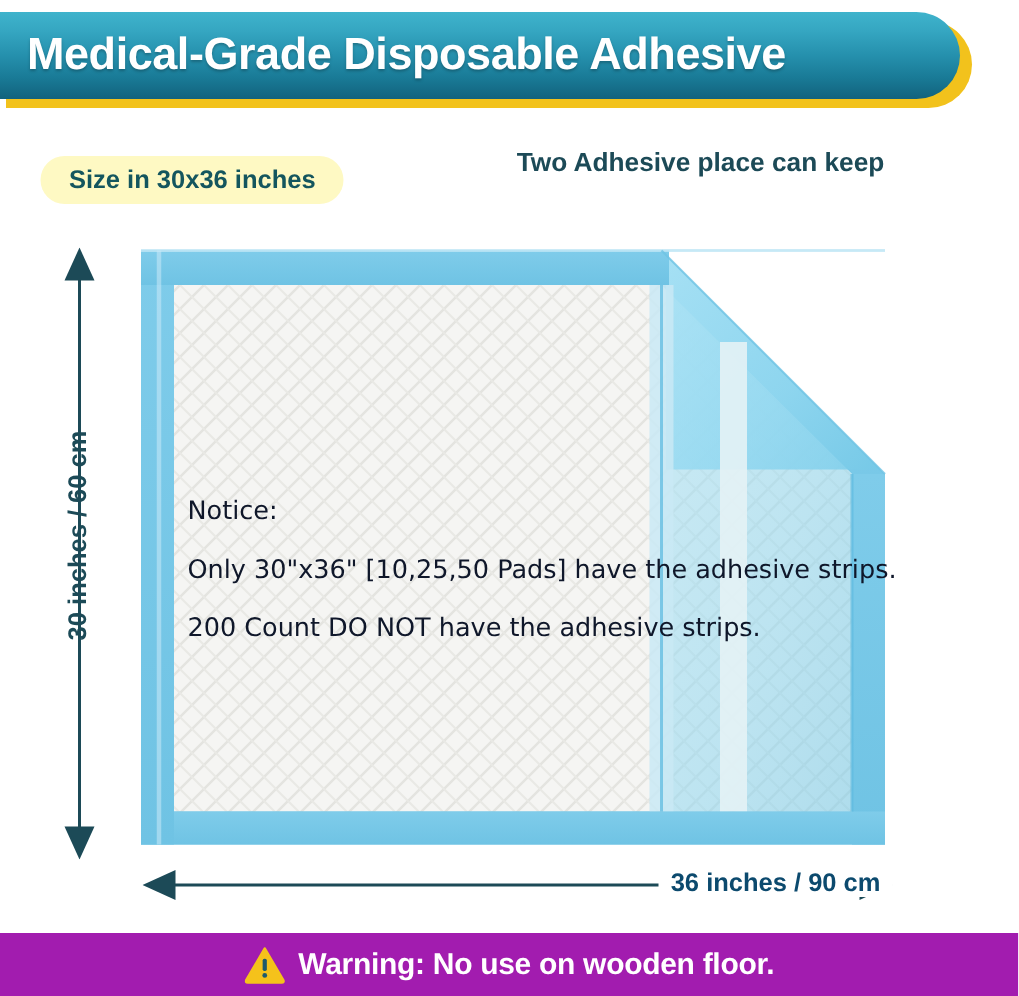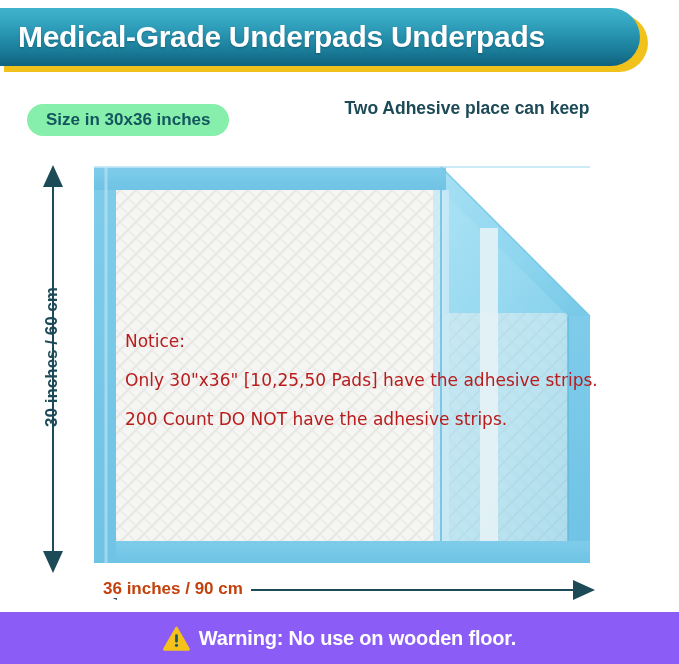--- a/index.html
+++ b/index.html
@@ -65,21 +65,21 @@
   }
 
   
   .size-pill {
     position: absolute;
     left: 27px;
     top: 104px;
     height: 32px;
     padding: 0 19px;
     border-radius: 16px;
-    background: #86efac;
+    background: #fef9c3;
     display: flex;
     align-items: center;
     justify-content: center;
   }
   .size-pill-label {
     color: #14565E;
     font-size: 17px;
     font-weight: bold;
     white-space: nowrap;
   }
@@ -110,21 +110,21 @@
     width: 508px;
     height: 412px;
   }
 
   
   .notice-block {
     position: absolute;
     left: 125px;
     top: 333px;
     width: 545px;
-    color: #b91c1c;
+    color: #0f172a;
     font-size: 17px;
     line-height: 1;
     font-family: "DejaVu Sans", sans-serif;
   }
   .notice-line {
     margin-bottom: 22px;
     white-space: nowrap;
   }
   .notice-line:last-child { margin-bottom: 0; }
 
@@ -156,39 +156,39 @@
     top: 575px;
     width: 500px;
     height: 34px;
   }
   .dim-horz svg { display: block; }
   .dim-horz-label {
     position: absolute;
     left: 0;
     top: 4px;
     width: 500px;
-    text-align: left;
-    color: #c2410c;
+    text-align: right;
+    color: #0c4a6e;
     font-size: 17px;
     font-weight: bold;
     white-space: nowrap;
   }
   .dim-horz-label span {
     background: #ffffff;
     padding: 0 8px;
   }
 
   
   .warning-bar {
     position: absolute;
     left: 0;
     bottom: 0;
     width: 679px;
-    height: 52px;
-    background: #8b5cf6;
+    height: 42px;
+    background: #a21caf;
     display: flex;
     align-items: center;
     justify-content: center;
     gap: 9px;
   }
   .warn-icon { display: block; }
   .warning-text {
     color: #ffffff;
     font-size: 20px;
     font-weight: bold;
@@ -197,21 +197,21 @@
   }
 </style>
 </head>
 <body>
 
 <div id="page">
 
   <div class="header-wrap">
     <div class="header-shadow"></div>
     <div class="header-banner">
-      <div class="header-title">Medical-Grade Underpads Underpads</div>
+      <div class="header-title">Medical-Grade Disposable Adhesive</div>
     </div>
   </div>
 
   <div class="size-pill">
     <span class="size-pill-label">Size in 30x36 inches</span>
   </div>
 
   <div class="adhesive-note">
     <div>Two Adhesive place can keep</div>
   </div>

